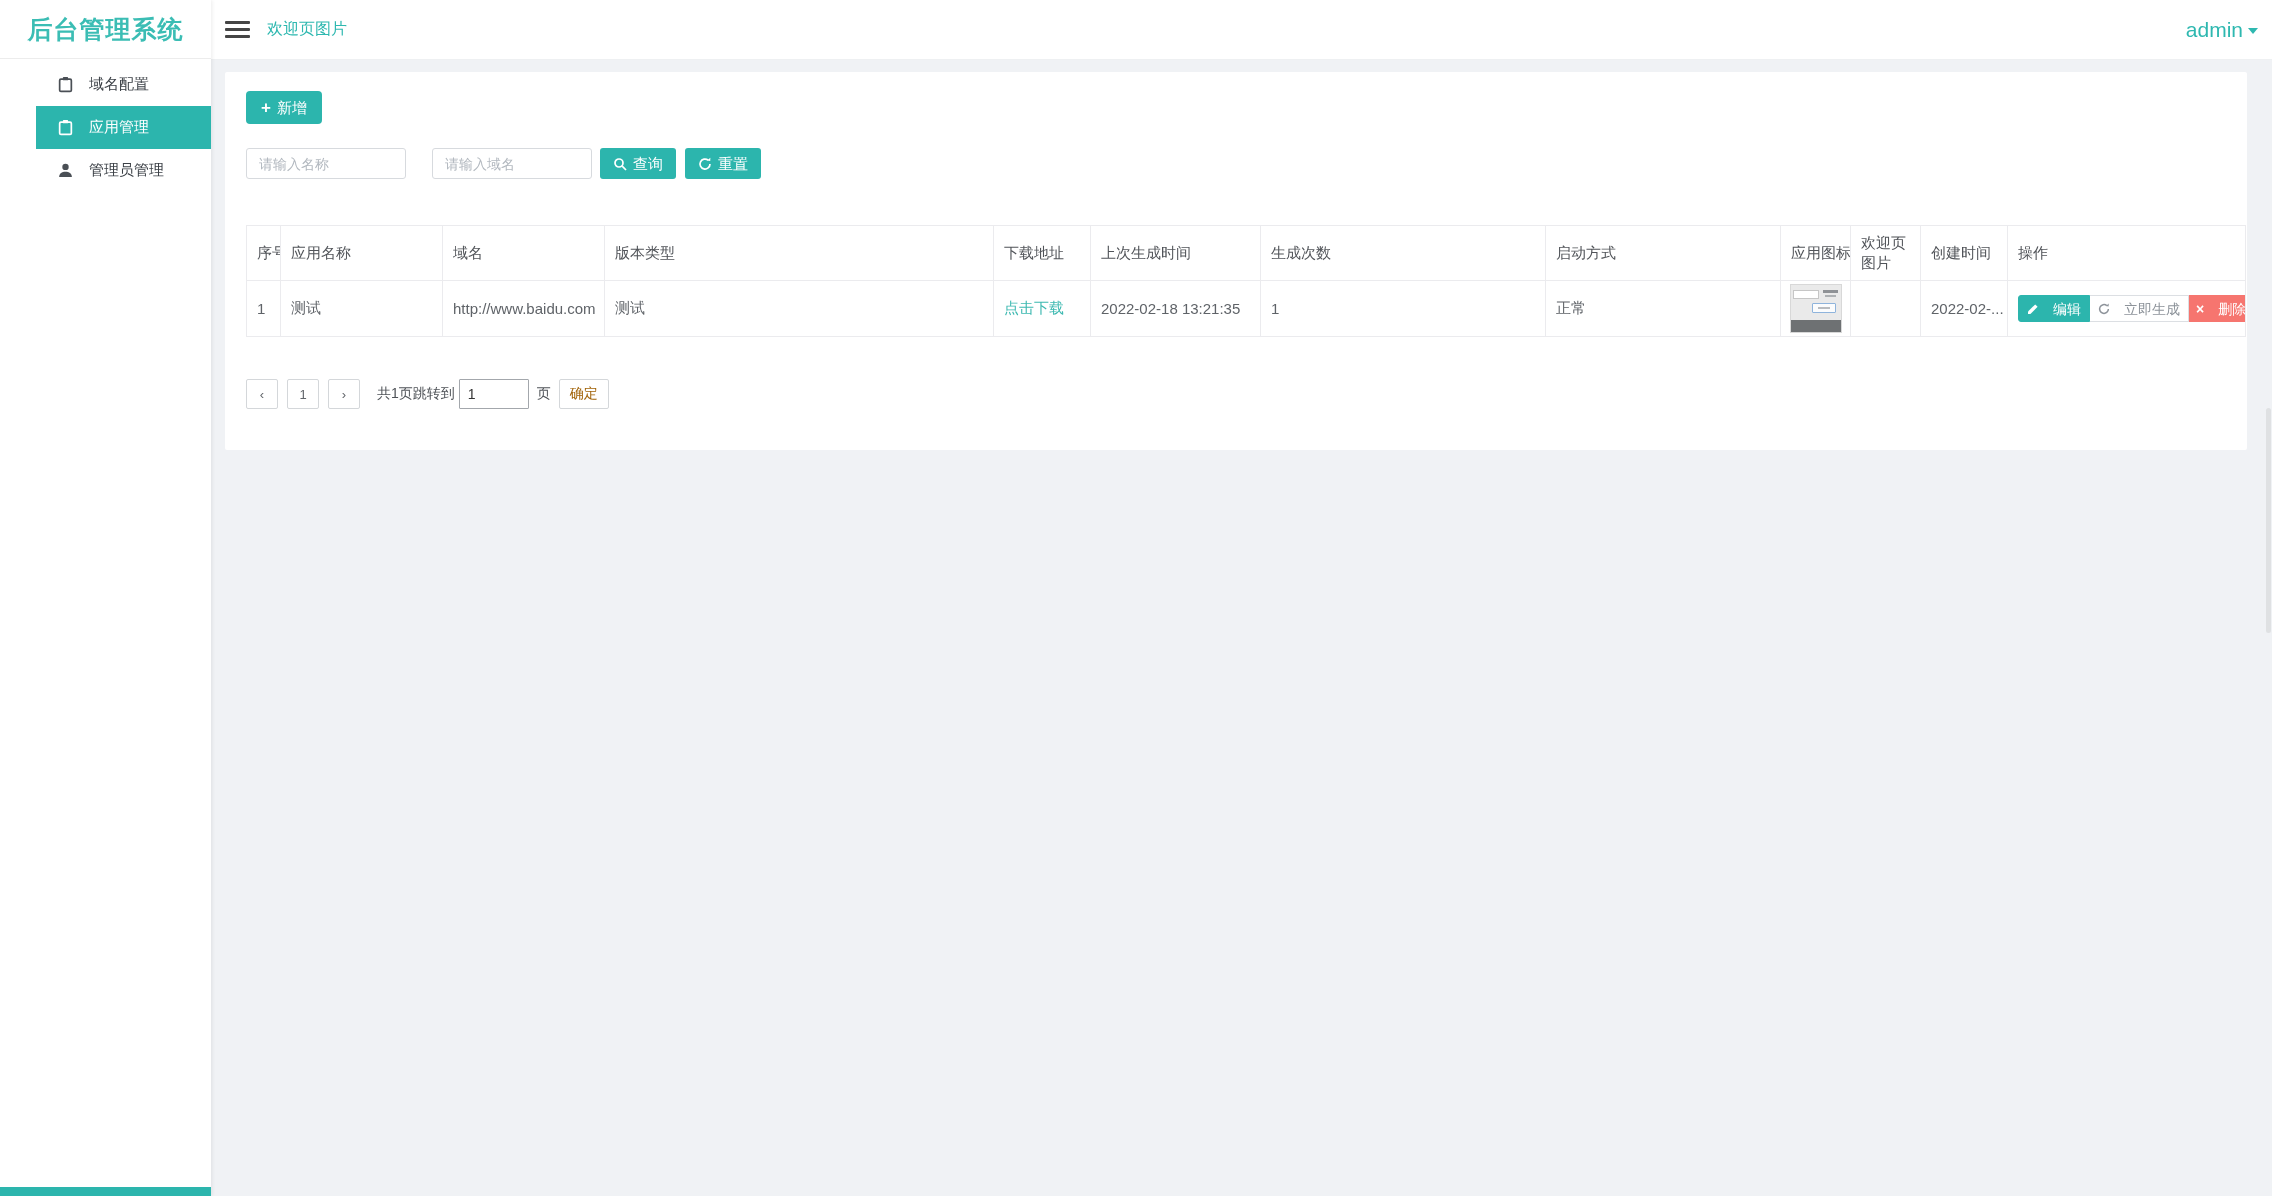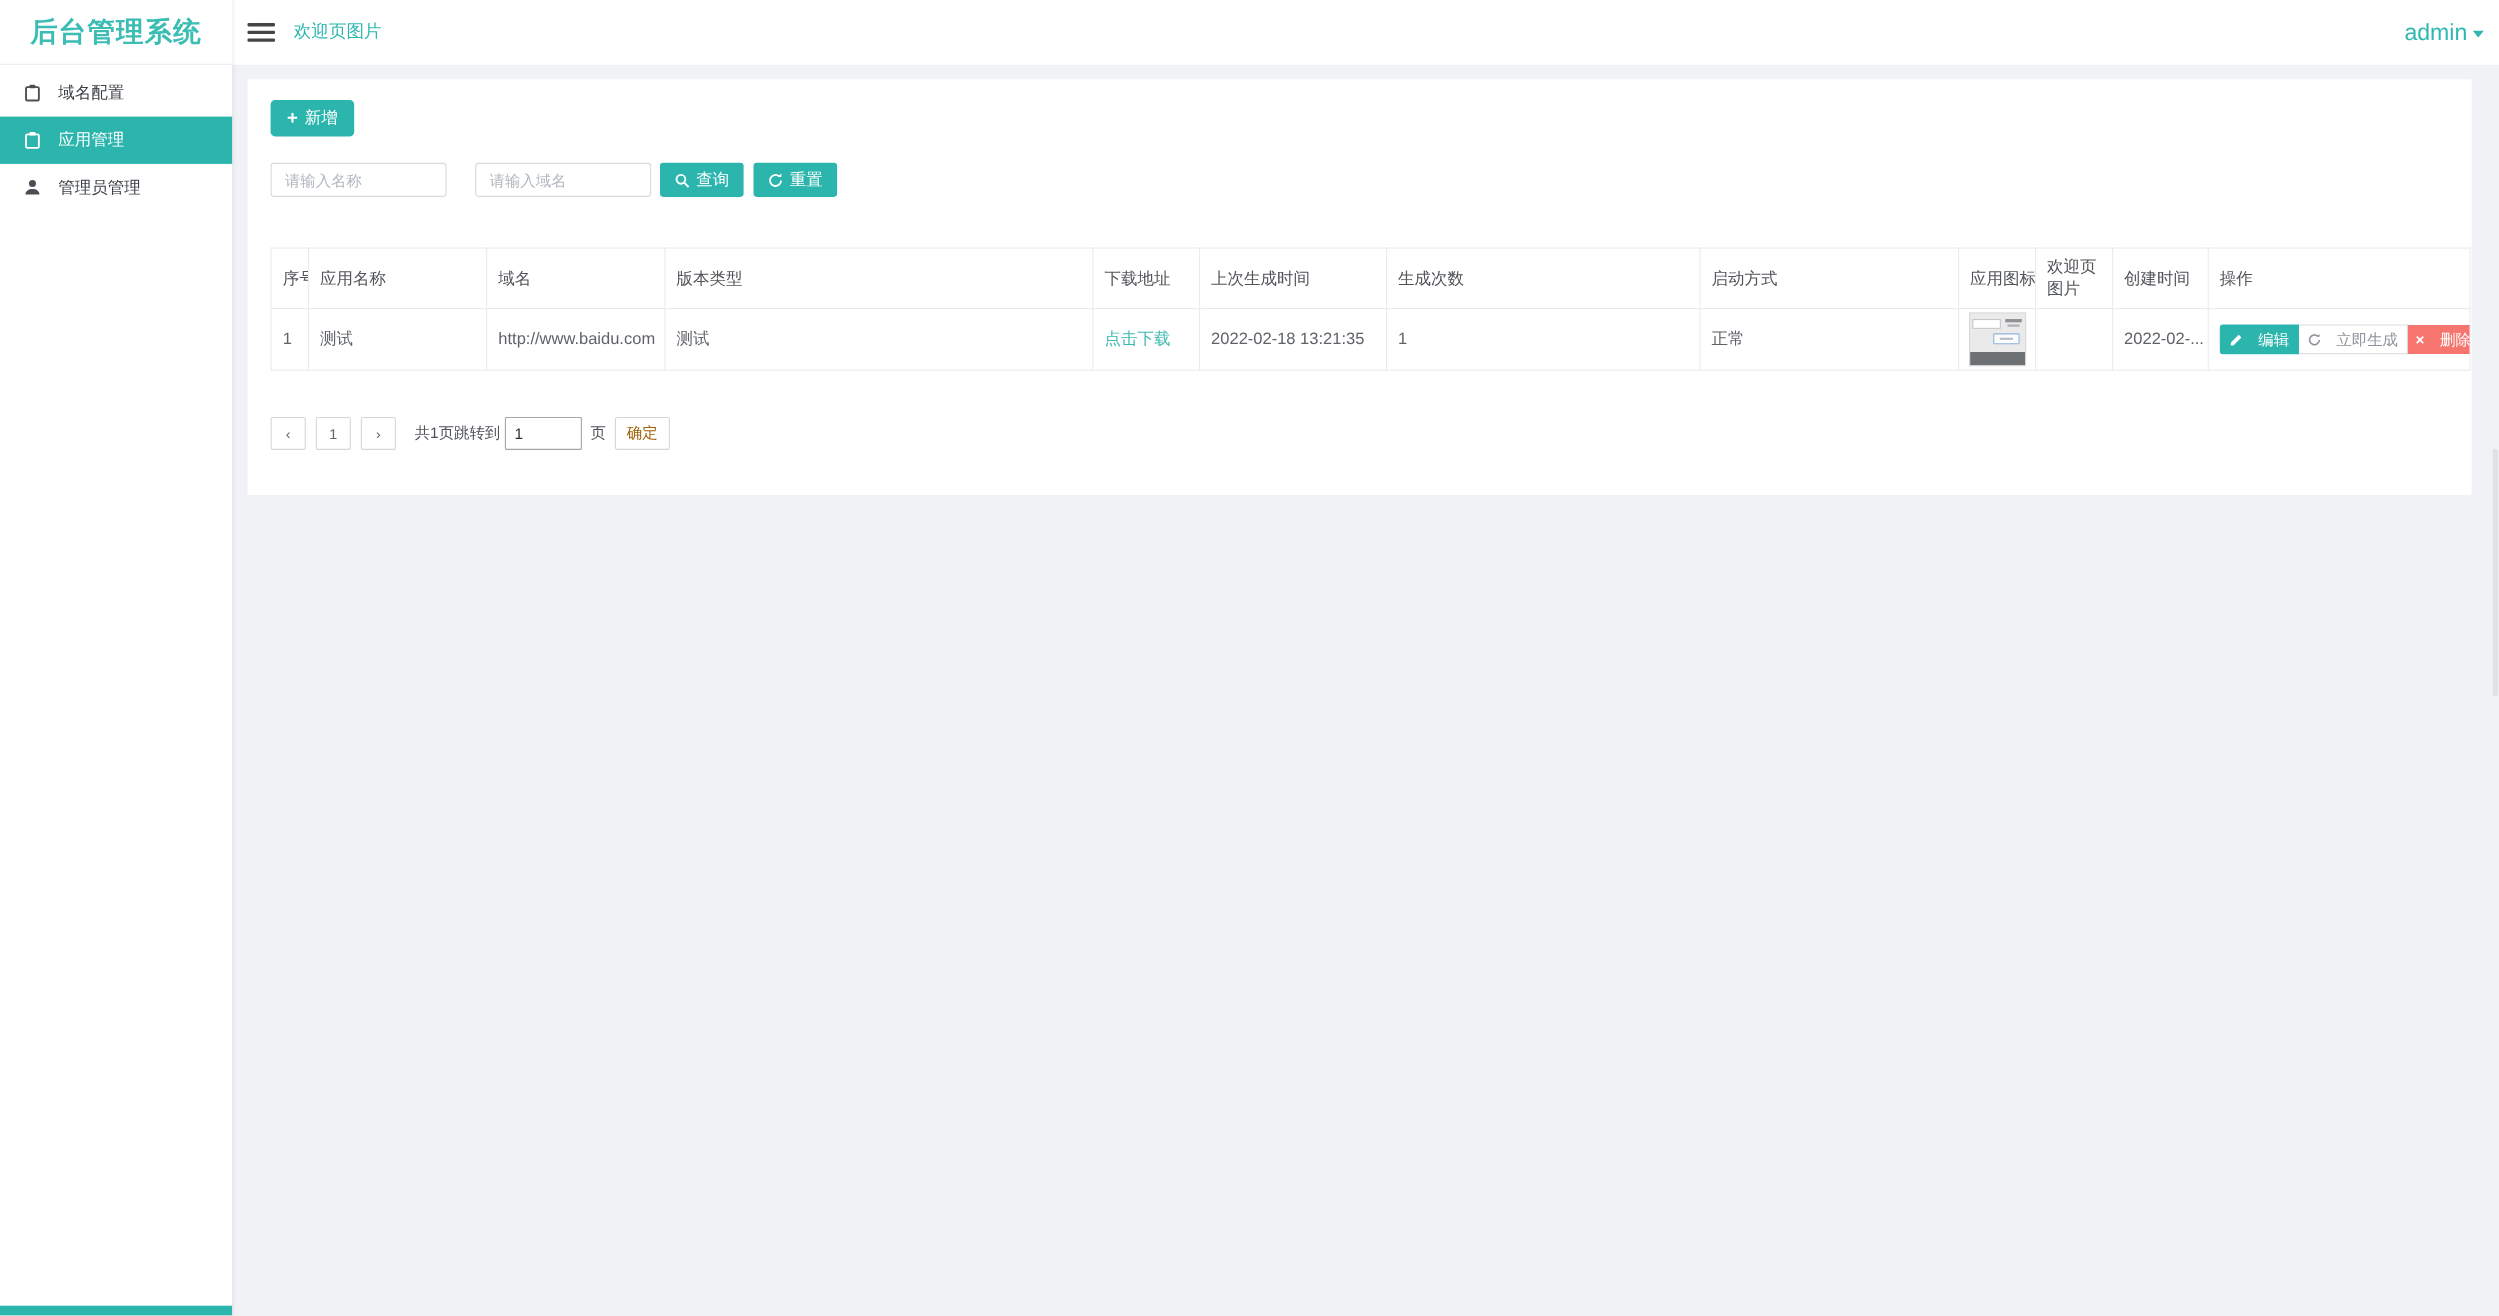--- a/index.html
+++ b/index.html
@@ -12,21 +12,21 @@
   
   .sidebar {
     position:absolute; left:0; top:0; width:211px; height:1196px;
     background:#ffffff; box-shadow:1px 0 4px rgba(0,0,0,.08); z-index:3;
   }
   .brand {
     height:59px; line-height:59px; text-align:center;
     color:#3bbdb4; font-size:25px; font-weight:bold; letter-spacing:1px;
     border-bottom:1px solid #ececec; white-space:nowrap;
   }
-  .menu { padding-top:4px; }
+  .menu { padding-top:4px;margin-left:36px; }
   .menu-item {
     height:43px; display:flex; align-items:center; gap:15px;
     padding-left:21px; font-size:15px; color:#3a3f45; cursor:pointer;
   }
   .menu-item .mi-icon { width:17px; height:17px; flex:0 0 17px; color:#4a4f55; }
   .menu-item.active { background:#2cb5ad; color:#ffffff; }
   .menu-item.active .mi-icon { color:#ffffff; }
   .sidebar-bottom-bar {
     position:absolute; left:0; bottom:0; width:211px; height:9px; background:#2cb5ad;
   }

